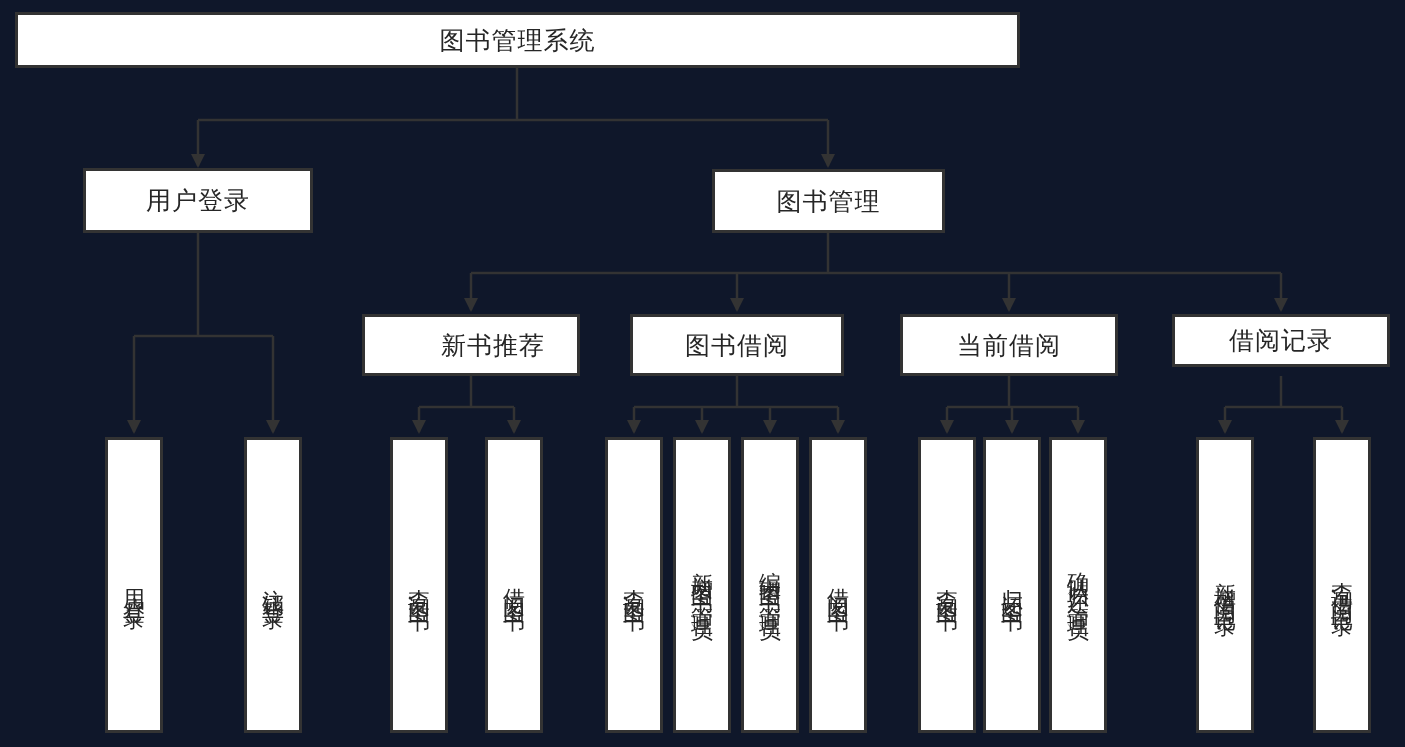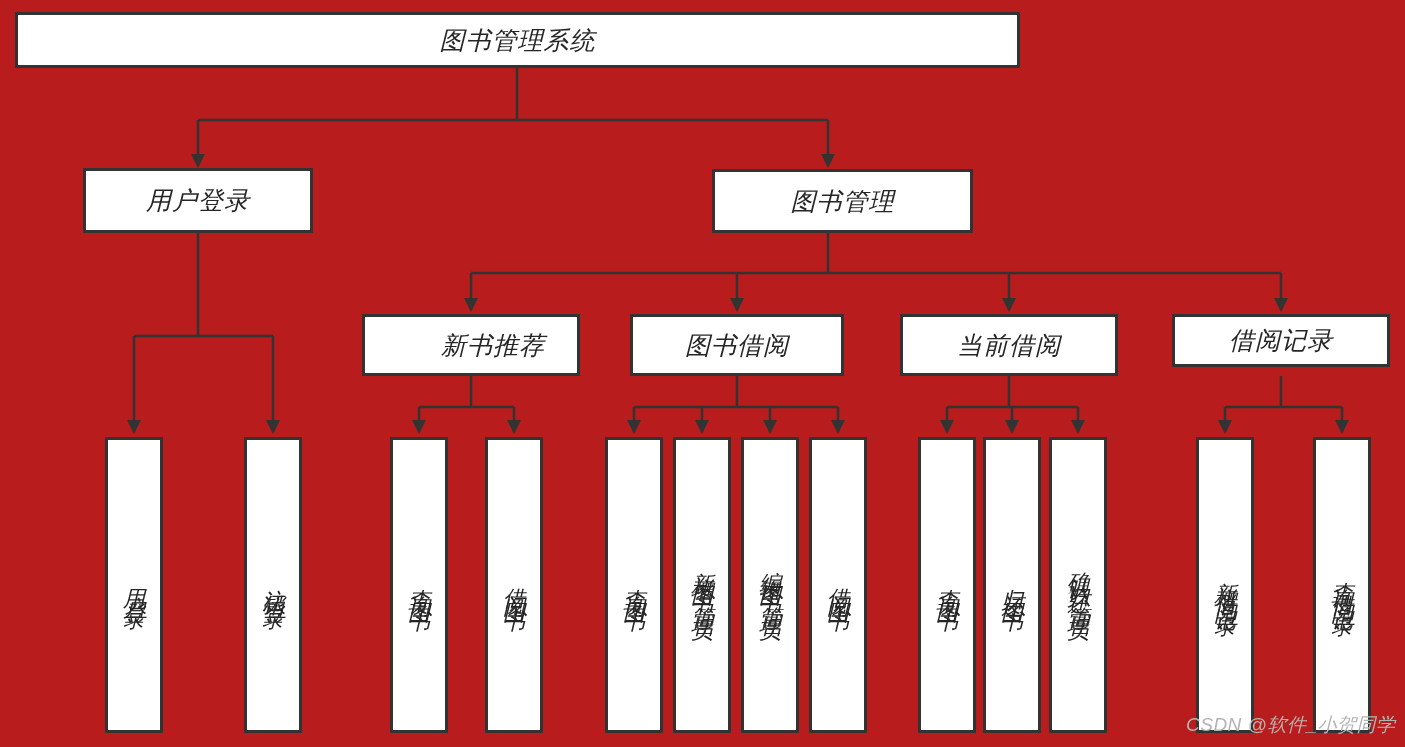--- a/index.html
+++ b/index.html
@@ -1,23 +1,22 @@
 <!DOCTYPE html>
 <html><head>
 <meta charset="utf-8">
 <style>
   html,body{margin:0;padding:0;background:#ffffff;}
   #canvas{
     position:relative;
     width:1405px;height:747px;
-    background:#b91c1c;
+    background:#0f172a;
     font-family:"Liberation Sans","DejaVu Sans",sans-serif;
     color:#262626;
     overflow:hidden;
-    font-style:italic;
   }
   #wires{position:absolute;left:0;top:0;width:1405px;height:747px;z-index:1;}
   #wires path, #wires line{stroke:#333333;stroke-width:2.5;fill:none;}
   #wires marker path{fill:#333333;stroke:none;}
   .box{
     position:absolute;
     box-sizing:border-box;
     border:3px solid #333333;
     background:#ffffff;
     display:flex;align-items:center;justify-content:center;
@@ -91,21 +90,21 @@
 
     <path d="M1281,376 L1281,407"></path>
     <path d="M1225,407 L1342,407"></path>
     <path d="M1225,407 L1225,432" marker-end="url(#arrow)"></path>
     <path d="M1342,407 L1342,432" marker-end="url(#arrow)"></path>
   </svg>
 
   <div class="box hbox" style="left:15px;top:12px;width:1005px;height:56px;">图书管理系统</div>
 
   <div class="box hbox" style="left:83px;top:168px;width:230px;height:65px;">用户登录</div>
-  <div class="box hbox" style="left:712px;top:169px;width:261px;height:64px;text-align:right;">图书管理</div>
+  <div class="box hbox" style="left:712px;top:169px;width:233px;height:64px;text-align:right;">图书管理</div>
 
   <div class="box hbox" style="left:362px;top:314px;width:218px;height:62px;padding-left:44px;">新书推荐</div>
   <div class="box hbox" style="left:900px;top:314px;width:218px;height:62px;">当前借阅</div>
   <div class="box hbox" style="left:630px;top:314px;width:214px;height:62px;">图书借阅</div>
   <div class="box hbox" style="left:1172px;top:314px;width:218px;height:53px;">借阅记录</div>
 
   <div class="box vbox" style="left:105px;">用户登录</div>
   <div class="box vbox" style="left:244px;">注销登录</div>
 
   <div class="box vbox" style="left:390px;">查询图书</div>
@@ -116,15 +115,14 @@
   <div class="box vbox" style="left:741px;">编辑图书（管理员）</div>
   <div class="box vbox" style="left:809px;">借阅图书</div>
 
   <div class="box vbox" style="left:918px;">查询图书</div>
   <div class="box vbox" style="left:983px;">归还图书</div>
   <div class="box vbox" style="left:1049px;">确认归还（管理员）</div>
 
   <div class="box vbox" style="left:1196px;">新增借阅记录</div>
   <div class="box vbox" style="left:1313px;">查询借阅记录</div>
 
-  <div class="watermark">CSDN @软件_小贺同学</div>
 
 </div>
 
 </body></html>

